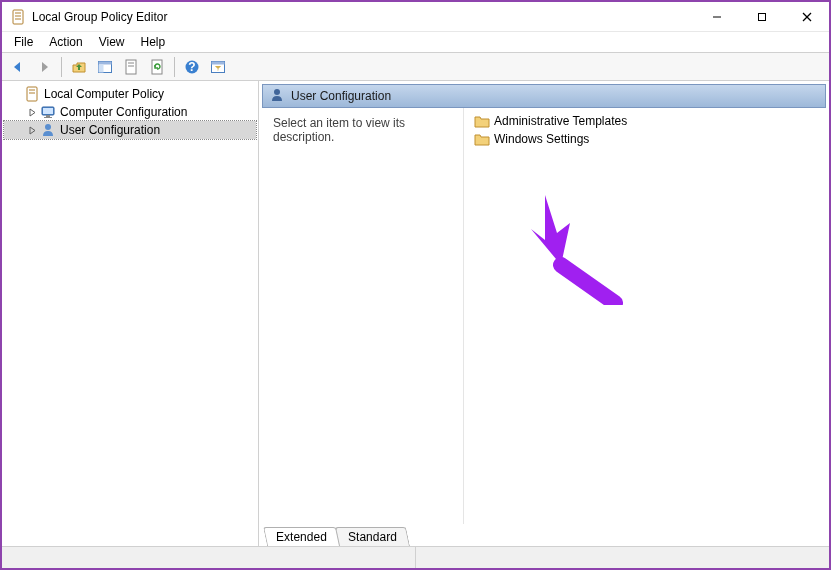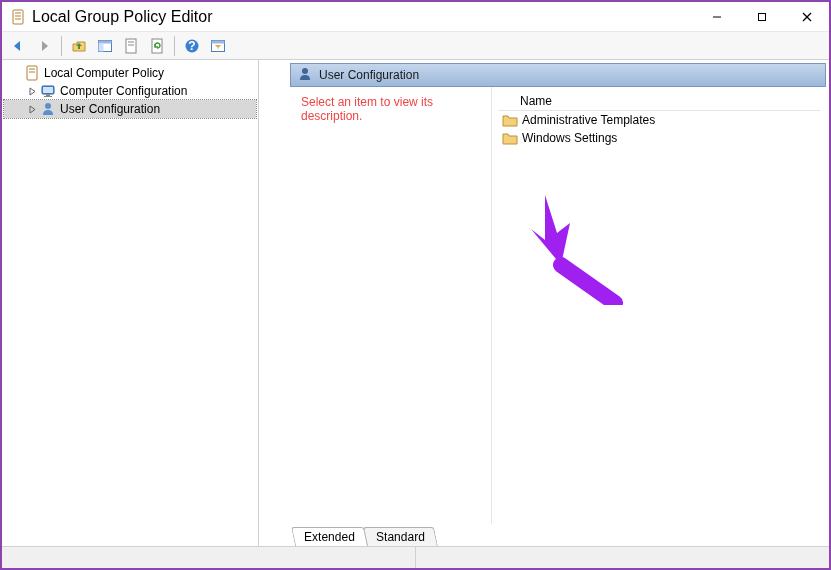--- a/index.html
+++ b/index.html
@@ -12,21 +12,21 @@
   background: #fff;
 }
 
 
 .titlebar {
   height: 30px; display: flex; align-items: center;
   padding: 0 0 0 8px; background: #fff;
   border-bottom: 1px solid #e8e8e8;
 }
 .titlebar .app-icon { width: 16px; height: 16px; margin-right: 6px; }
-.titlebar .title { flex: 1; font-size: 16px; color: #000; }
+.titlebar .title { flex: 1; font-size: 12px; color: #000; }
 .win-controls { display: flex; height: 100%; }
 .win-controls .btn {
   width: 45px; height: 100%; display: flex; align-items: center; justify-content: center;
   cursor: pointer;
 }
 
 
 .menubar {
   height: 21px; display: flex; align-items: center;
   padding: 0 4px; border-bottom: 1px solid #d0d0d0;
@@ -41,21 +41,21 @@
   padding: 2px 4px; border-bottom: 1px solid #d0d0d0;
   background: #f7f7f7;
 }
 .toolbar .sep { width: 1px; height: 20px; background: #c0c0c0; margin: 0 3px; }
 .toolbar .tbtn {
   width: 24px; height: 24px; display: flex; align-items: center; justify-content: center;
   cursor: pointer; border: 1px solid transparent; border-radius: 2px;
 }
 
 
-.main-split { flex: 1; display: flex; min-height: 0; gap: 28px; }
+.main-split { flex: 1; display: flex; min-height: 0; }
 .tree-pane {
   width: 257px; border-right: 1px solid #d0d0d0;
   padding: 4px 2px; background: #fff; overflow: auto;
 }
 .content-pane { flex: 1; display: flex; flex-direction: column; min-width: 0; }
 
 
 .tree-node { display: flex; align-items: center; height: 18px; padding-left: 6px; cursor: pointer; }
 .tree-node .chevron {
   width: 12px; height: 12px; display: flex; align-items: center; justify-content: center;
@@ -72,21 +72,21 @@
 .detail-header {
   height: 24px; display: flex; align-items: center;
   background: linear-gradient(#c4d6ec, #9db8d9);
   border: 1px solid #7a96bf; margin: 3px 3px 0 3px;
   padding-left: 6px; gap: 6px;
 }
 .detail-header .label { font-size: 12px; color: #1a1a1a; }
 
 
 .detail-body { flex: 1; display: flex; margin: 0 3px; border-left: 1px solid #fff; }
-.desc-col { width: 200px; padding: 8px 10px; color: #ef4444; }
+.desc-col { width: 200px; padding: 8px 10px; color: #404040; }
 .list-col { flex: 1; padding: 4px 6px; border-left: 1px solid #e5e5e5; }
 .list-header {
   height: 20px; display: flex; align-items: center; padding-left: 22px;
   border-bottom: 1px solid #e5e5e5; color: #000;
 }
 .list-item {
   height: 18px; display: flex; align-items: center; padding-left: 4px; gap: 4px; cursor: pointer;
 }
 .folder-icon { width: 16px; height: 14px; }
 
@@ -145,20 +145,26 @@
           </div>
       <div class="btn close">
             <svg width="10" height="10" viewBox="0 0 10 10">
               <line x1="1" y1="1" x2="9" y2="9" stroke="#000" stroke-width="1.2"></line>
               <line x1="9" y1="1" x2="1" y2="9" stroke="#000" stroke-width="1.2"></line>
             </svg>
           </div>
     </div>
   </div>
 
+  <div class="menubar">
+    <div class="item">File</div>
+    <div class="item">Action</div>
+    <div class="item">View</div>
+    <div class="item">Help</div>
+  </div>
 
   <div class="toolbar">
     <div class="tbtn">
           <svg width="16" height="16" viewBox="0 0 16 16">
             <path d="M10 3 L4 8 L10 13 Z" fill="#3a80d0"></path>
           </svg>
         </div>
     <div class="tbtn">
           <svg width="16" height="16" viewBox="0 0 16 16">
             <path d="M6 3 L12 8 L6 13 Z" fill="#a0a0a0"></path>
@@ -262,21 +268,20 @@
                 <path d="M3 14 Q3 9 8 9 Q13 9 13 14 Z" fill="#40659a"></path>
               </svg>
         </span>
         <span class="label">User Configuration</span>
       </div>
       <div class="detail-body">
         <div class="desc-col">
           <span>Select an item to view its description.</span>
         </div>
         <div class="list-col">
-          <div class="list-header">Name</div>
           <div class="list-item">
             <span class="folder-icon"><svg viewBox="0 0 16 14">
                     <path d="M1 3 L6 3 L7 5 L15 5 L15 13 L1 13 Z" fill="#f3d17a" stroke="#c09030"></path>
                   </svg></span>
             <span>Administrative Templates</span>
           </div>
           <div class="list-item">
             <span class="folder-icon"><svg viewBox="0 0 16 14">
                     <path d="M1 3 L6 3 L7 5 L15 5 L15 13 L1 13 Z" fill="#f3d17a" stroke="#c09030"></path>
                   </svg></span>

